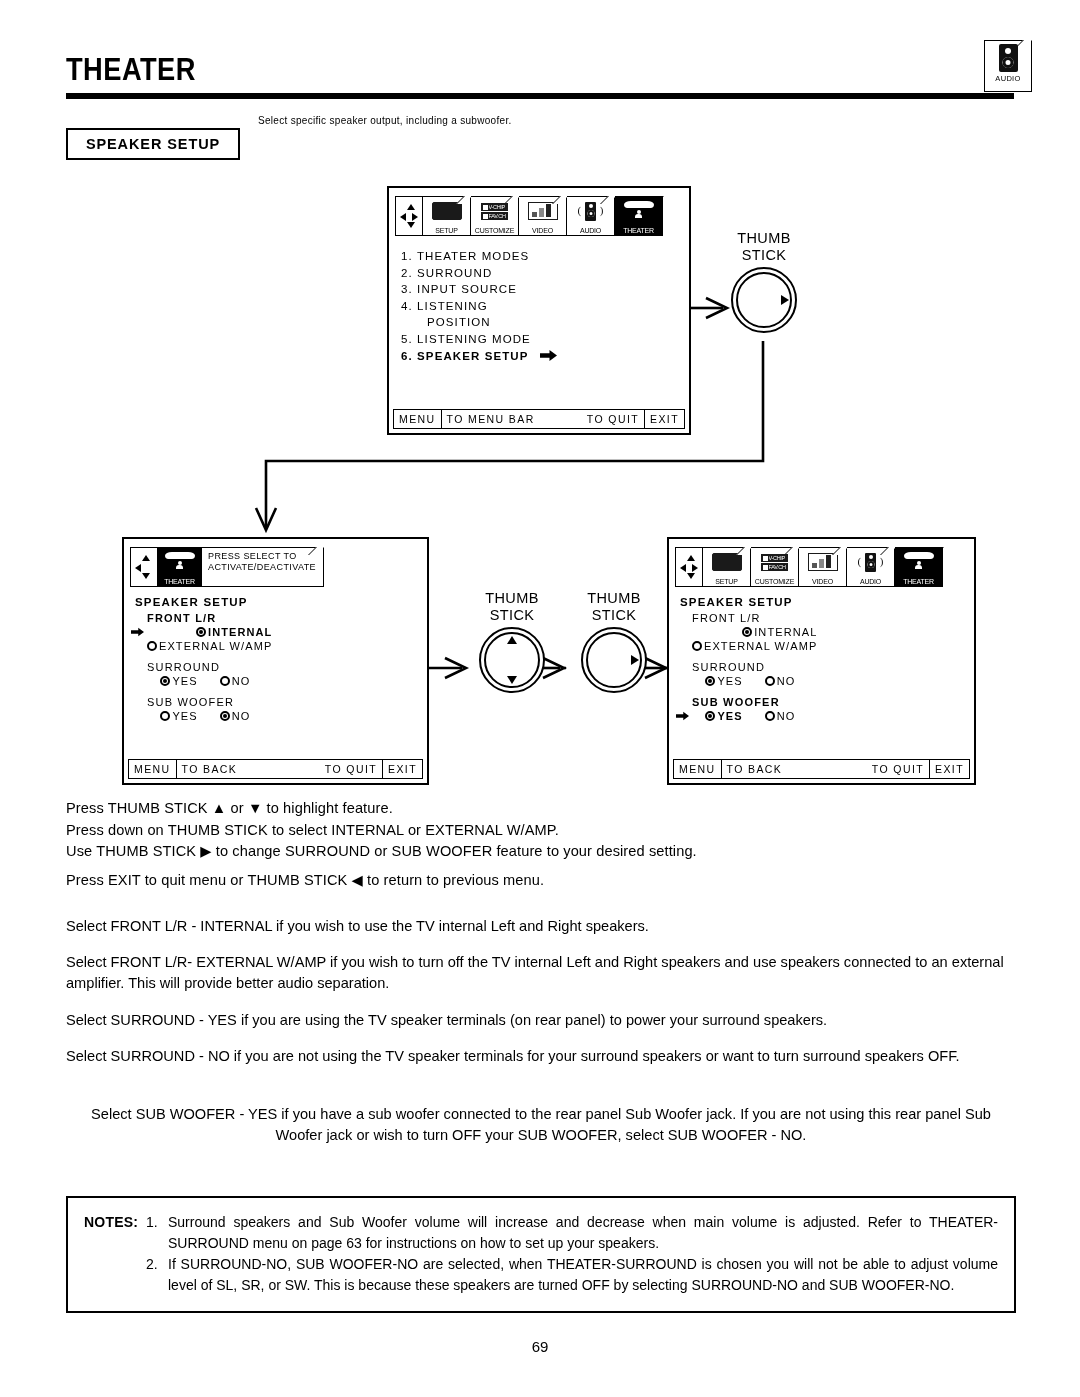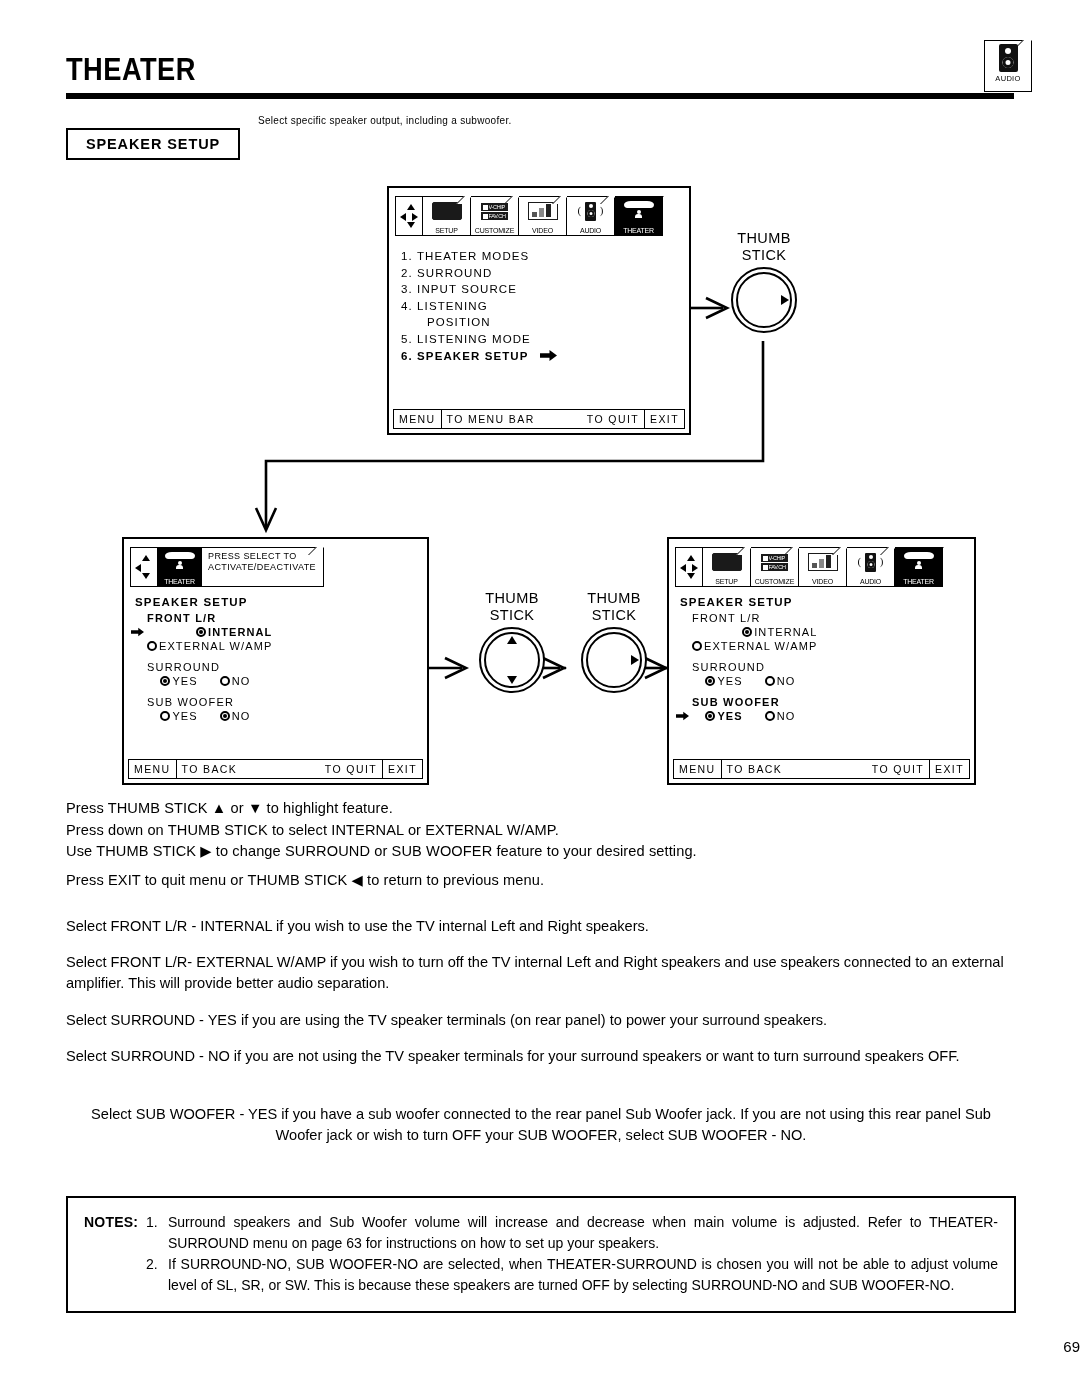--- a/index.html
+++ b/index.html
@@ -212,21 +212,21 @@
     border:2px solid #000; background:#fff; padding:14px 16px 0 16px;
   }
   #notes .row { display:flex; font-size:14px; line-height:21px; }
   #notes .lead { font-weight:bold; width:62px; flex:none; letter-spacing:.2px; }
   #notes .num  { width:22px; flex:none; }
   #notes .txt  { flex:1; text-align:justify; }
   #notes .row2 { margin-top:0px; }
   #notes .pad  { width:62px; flex:none; }
 
   #page-number {
-    position:absolute; left:0; right:0; top:1338px; text-align:right;
+    position:absolute; left:0; right:0; top:1338px; text-align:center;
     font-size:15px;
   }
 </style>
 </head>
 <body>
 
 <div id="page-title">THEATER</div>
 <div id="header-rule"></div>
 
 <div id="audio-badge">

